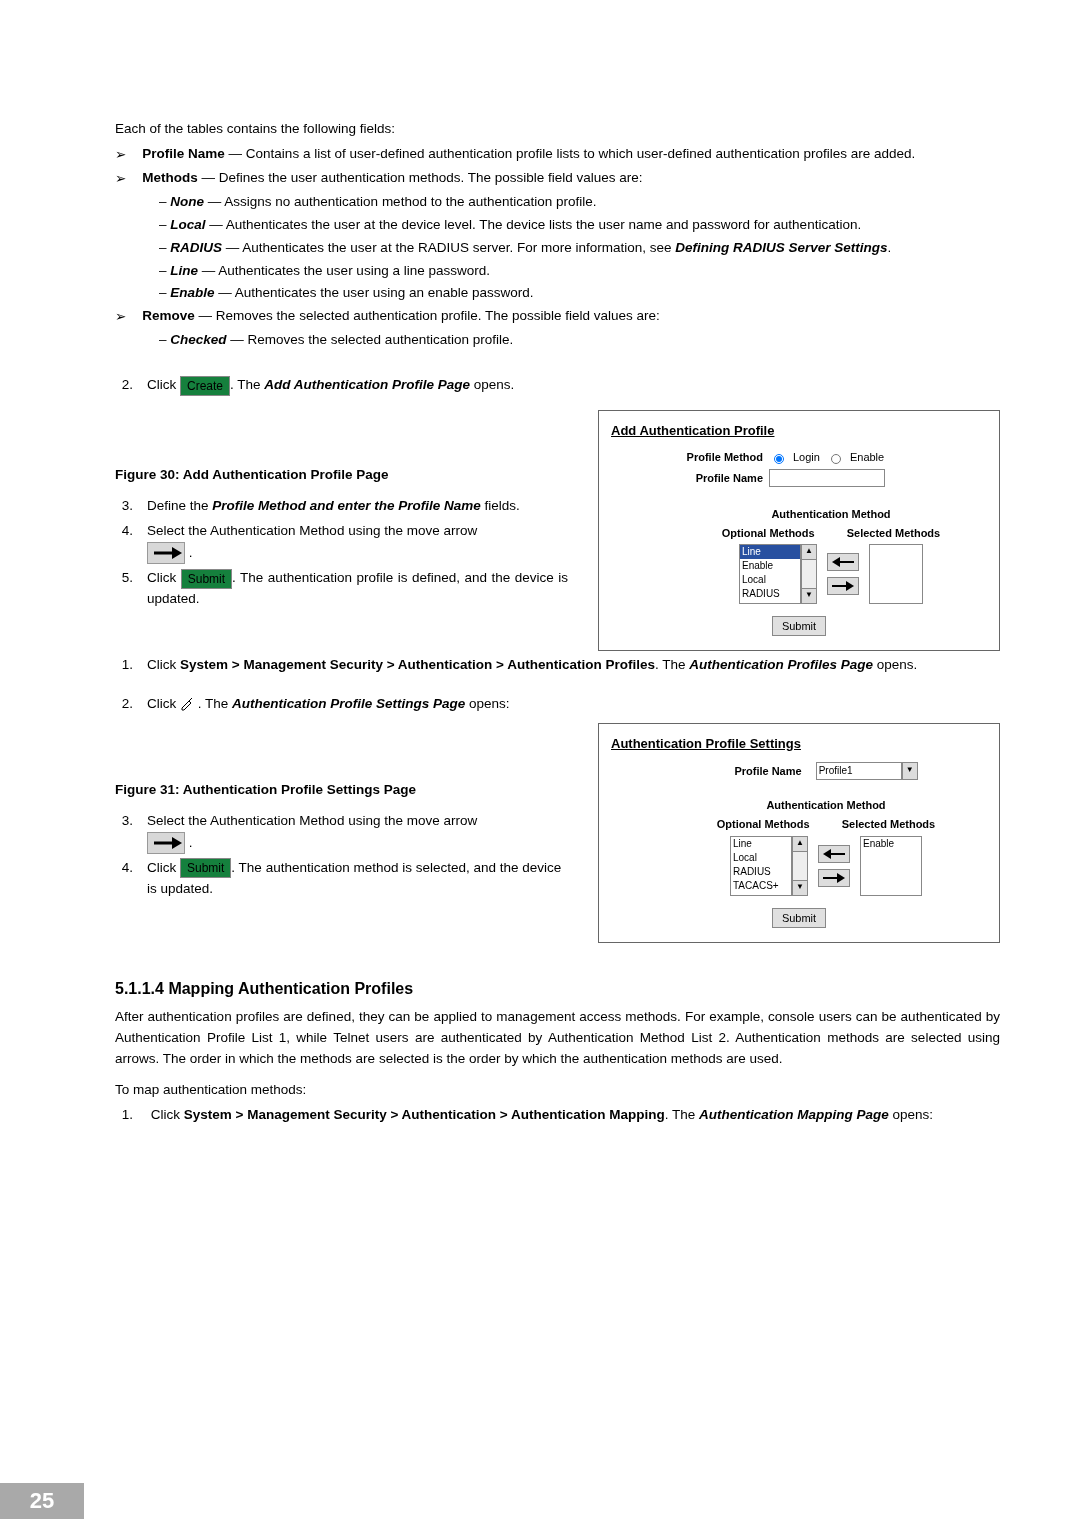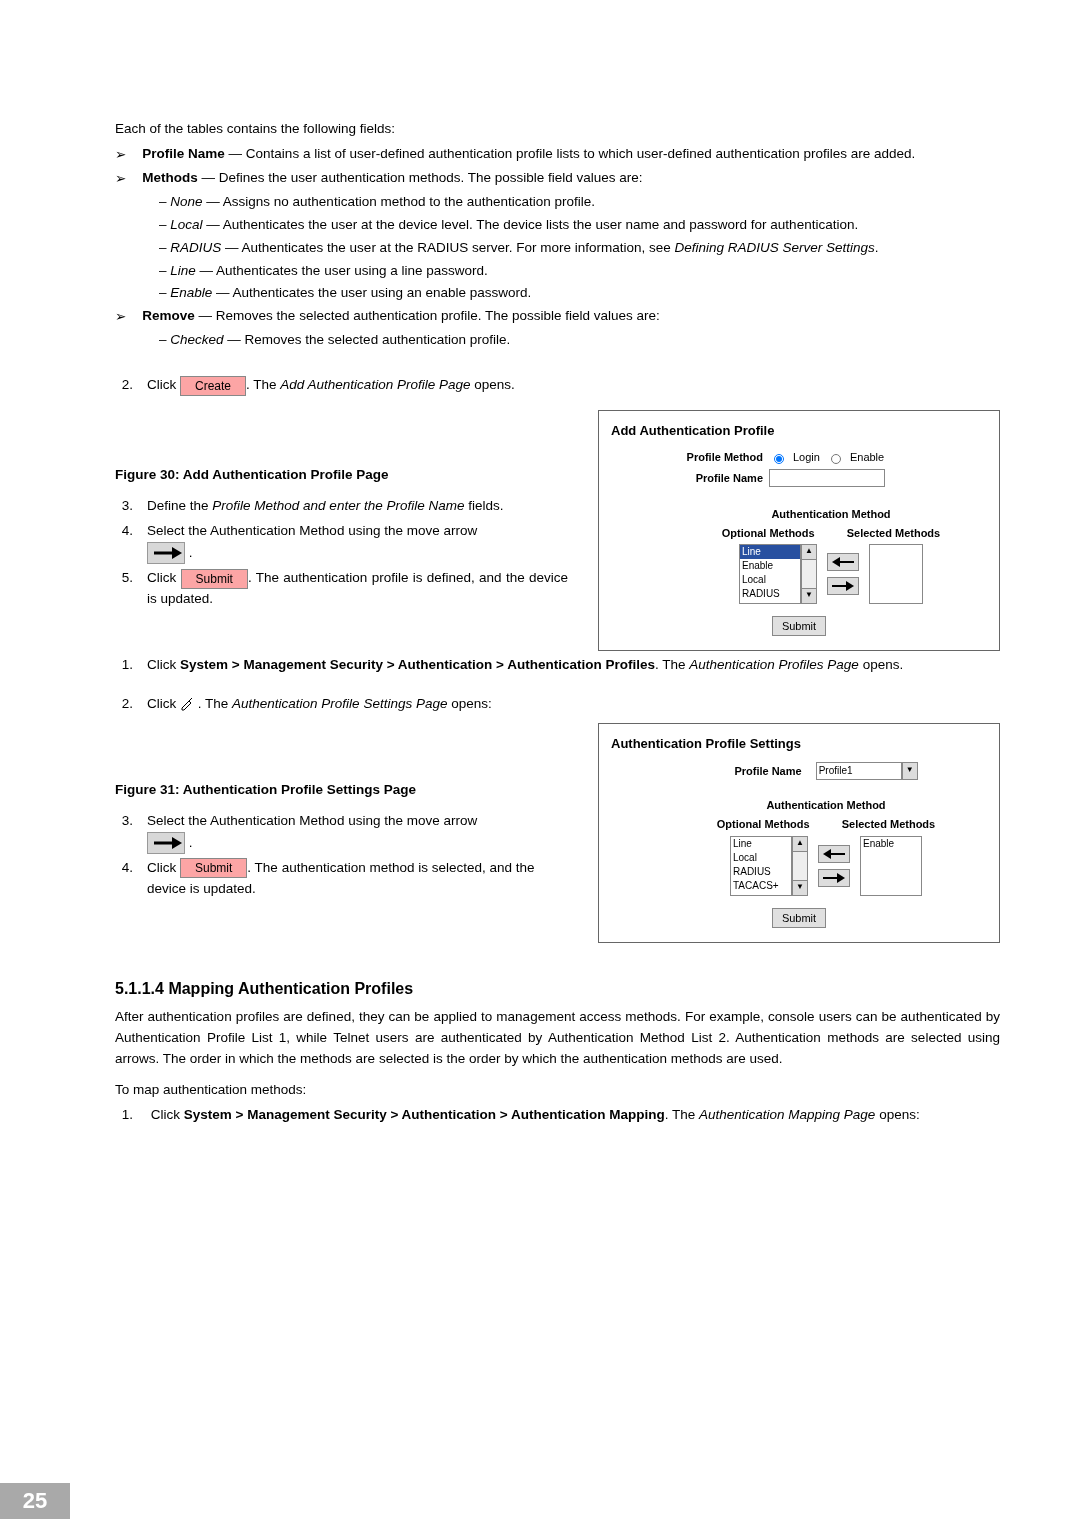--- a/index.html
+++ b/index.html
@@ -26,26 +26,26 @@
   .bullet-mark { flex: 0 0 10px; margin-top:1px; }
   .subitem {
     margin-left: 44px;
     margin-top:2px; margin-bottom:2px;
   }
   .num-row {
     display:flex; gap:14px; margin:4px 0;
   }
   .num-mark { flex:0 0 18px; text-align:right; }
   b { font-weight:bold; }
-  em { font-style: italic; }
+  em { font-style: italic; font-weight: bold; }
   .btn-inline {
     display:inline-block;
-    background:#fca5a5;
+    background:#15803d;
     border:1px solid #888;
-    padding:0 14px;
+    padding:0 6px;
     font-size:12px;
     height:18px; line-height:18px;
     vertical-align:middle;
   }
   .arrow-inline {
     display:inline-block;
     background:#d8d8d8;
     border:1px solid #999;
     width:36px; height:20px;
     vertical-align:middle;
@@ -65,21 +65,21 @@
   .fig-title { font-weight:bold; margin:18px 0 10px 0; }
 
   
   .dialog {
     border:1px solid #666;
     width:380px;
     padding:8px 10px 10px 10px;
     font-size:11px;
     background:#fff;
   }
-  .dialog .dlg-title { font-weight:bold; font-size:13px; margin:2px 0 8px 2px; }
+  .dialog .dlg-title { font-weight:bold; font-size:13px; margin:2px 0 8px 2px;text-decoration:underline; }
   .frow { display:flex; align-items:center; gap:6px; margin:3px 0; }
   .frow .lbl { font-weight:bold; width:90px; text-align:right; font-size:11px;}
   .textbox {
     border:1px solid #888; background:#fff; height:16px; width:110px; font-size:11px; padding:0 2px;
   }
   .radio { width:10px; height:10px; }
   .auth-header { font-weight:bold; text-align:center; font-size:11px; margin-top:8px; }
   .opt-sel-row { display:flex; justify-content:center; gap:32px; font-weight:bold; font-size:11px; margin-top:2px; }
   .listbox {
     border:1px solid #888; width:60px; height:58px; background:#fff; font-size:10px;
@@ -111,21 +111,21 @@
   .section-head { font-weight:bold; font-size:16px; margin:34px 0 6px 0; }
   .justify { text-align:justify; }
 
   .pagenum {
     position:absolute;
     left:0; bottom:20px;
     background:#a9a9a9;
     color:#fff;
     font-weight:bold;
     font-size:22px;
-    width:70px;
+    width:84px;
     height:36px;
     line-height:36px;
     text-align:center;
   }
 </style>
 </head>
 <body>
 
 <div class="page">
 

